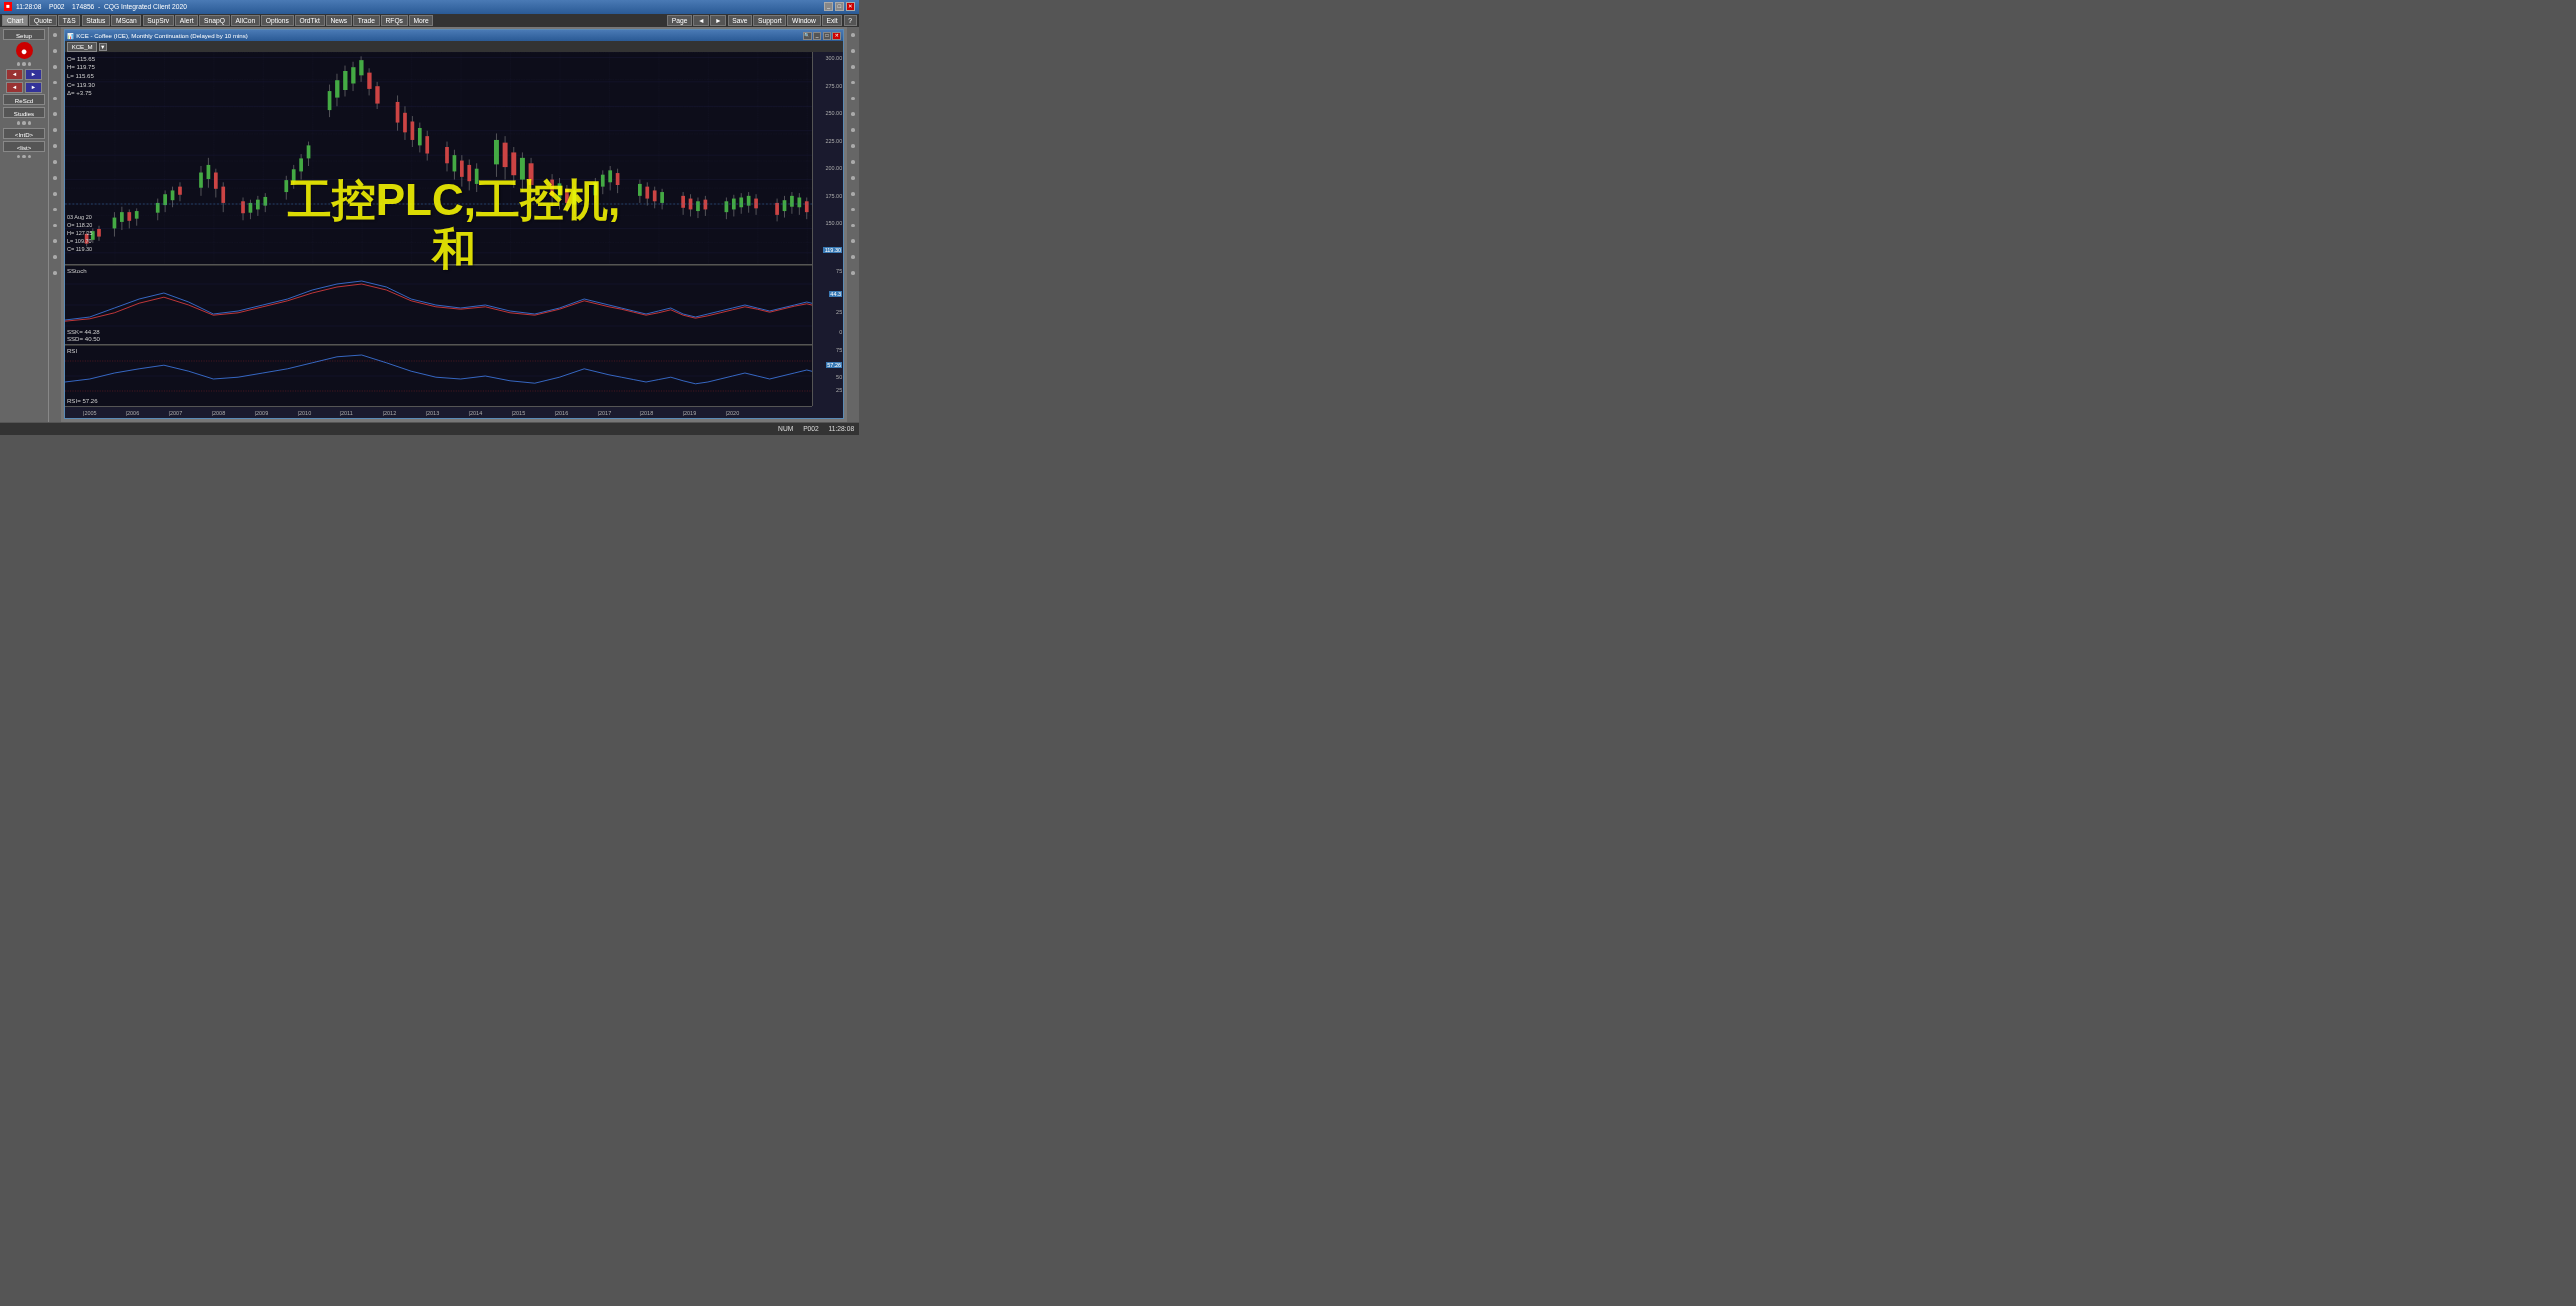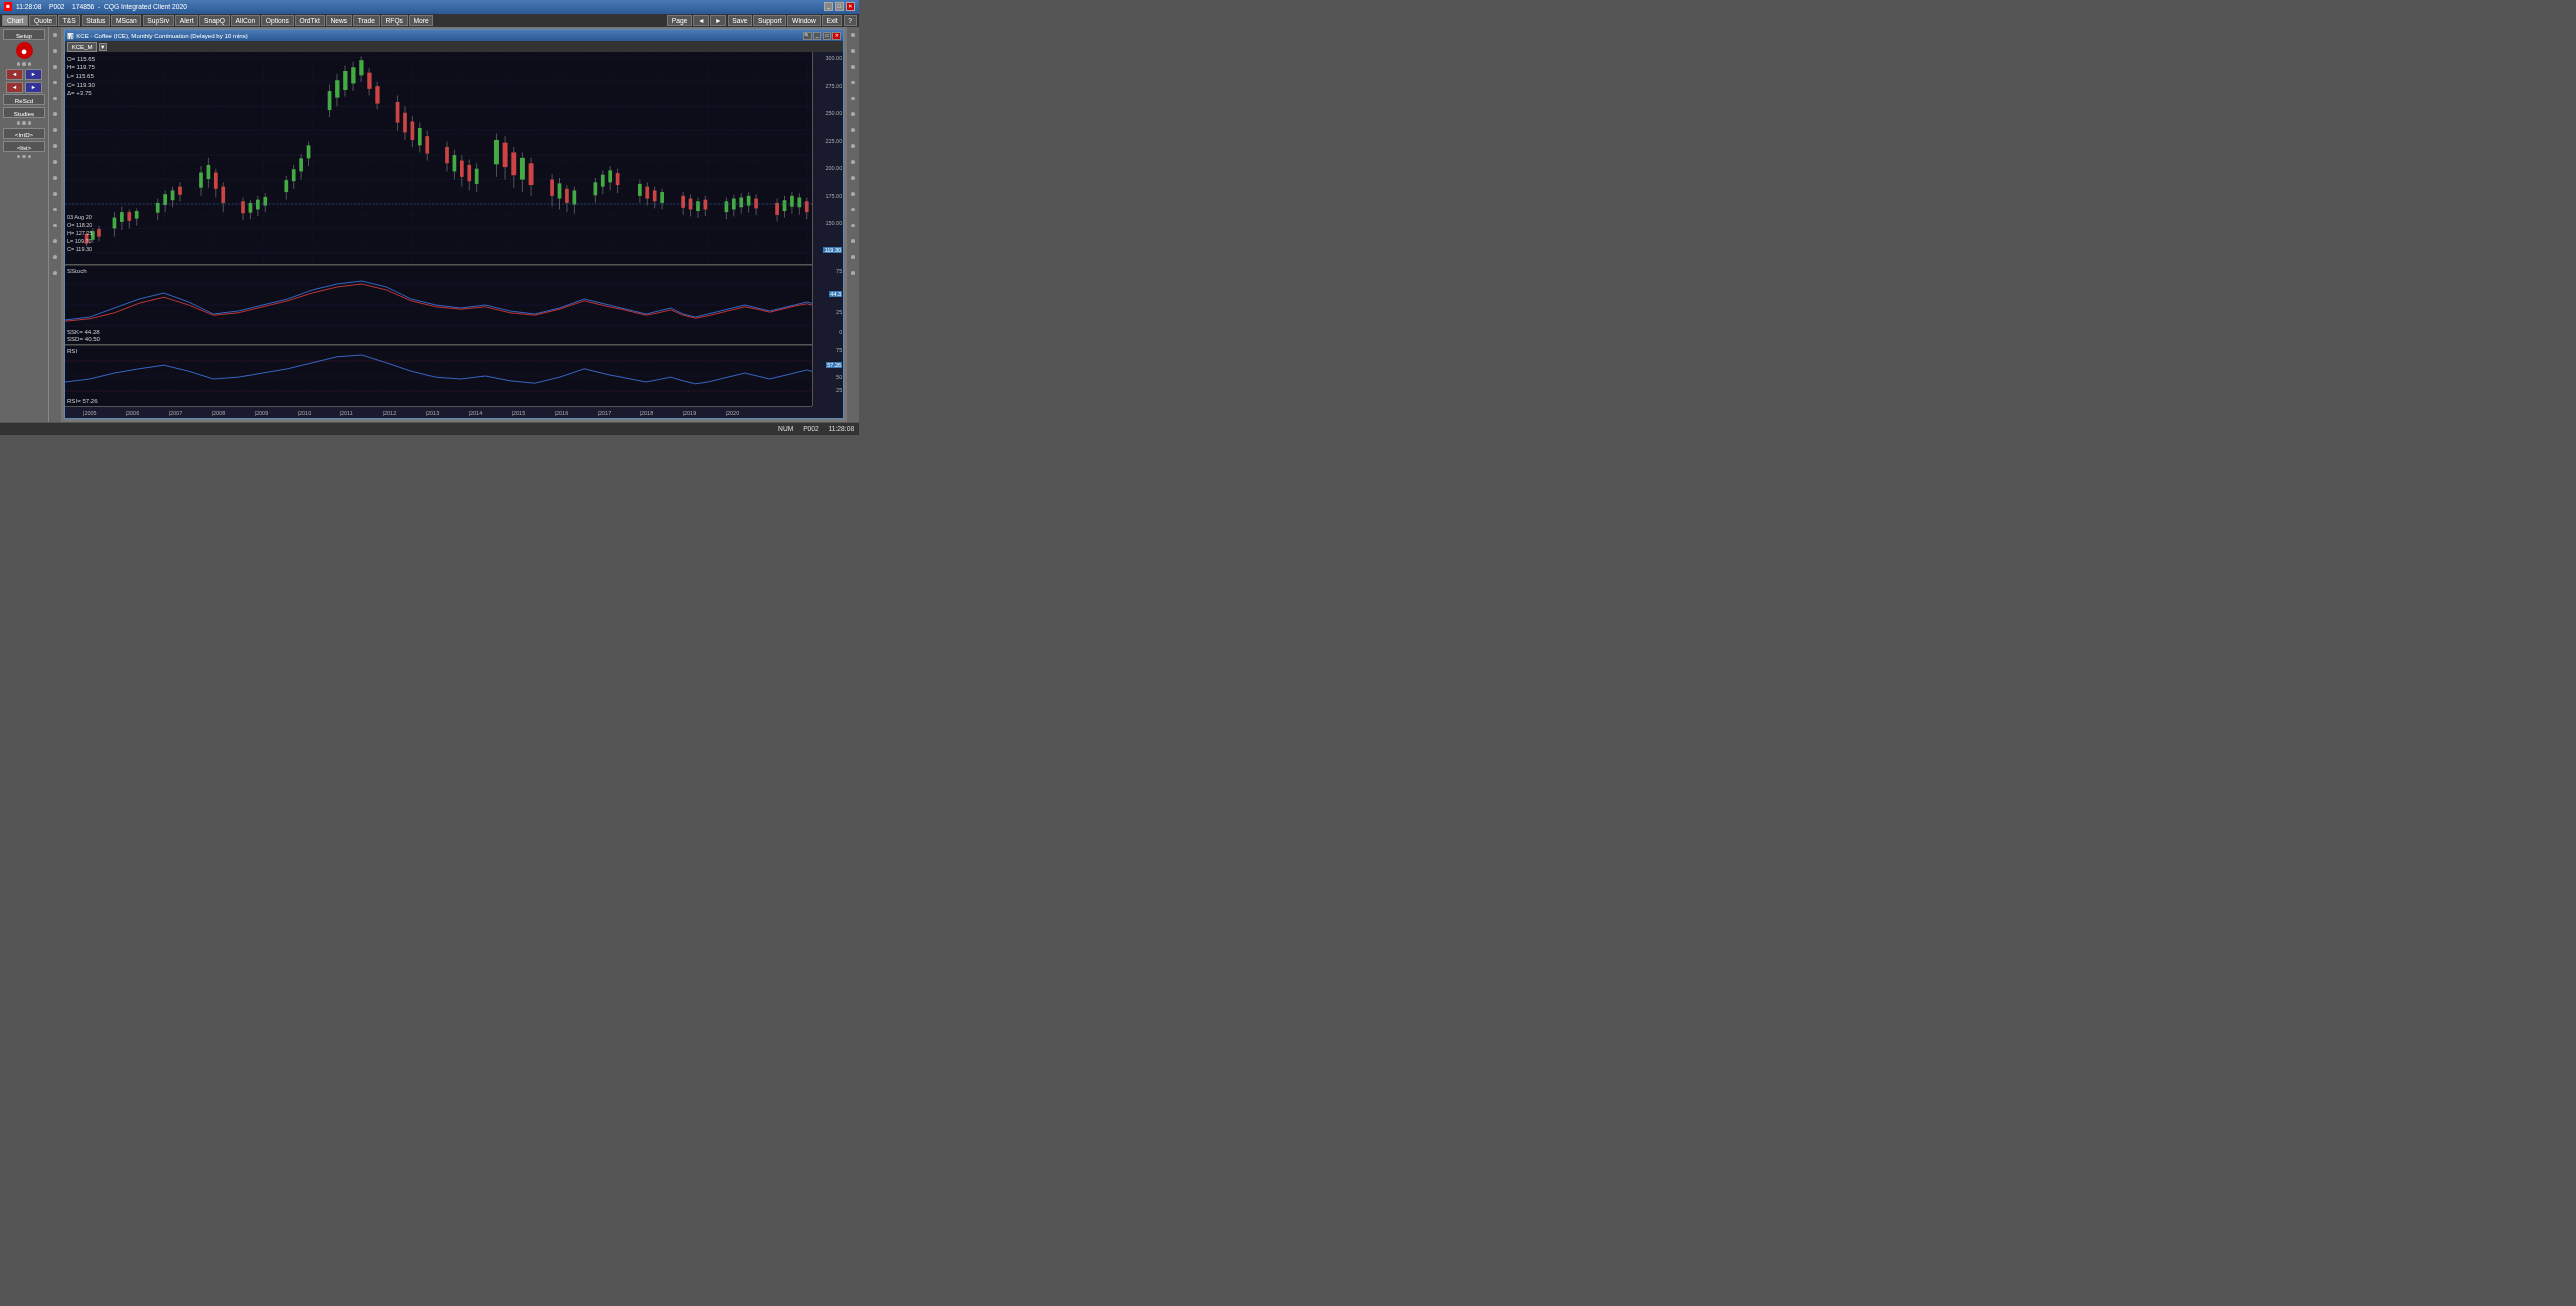--- a/index.html
+++ b/index.html
@@ -779,20 +779,24 @@
             <line x1="1212" y1="265" x2="1212" y2="304" stroke="#888" stroke-width="1"></line>
             <rect x="1209" y="272" width="6" height="19" fill="#4a4"></rect>
             <line x1="1224" y1="263" x2="1224" y2="302" stroke="#888" stroke-width="1"></line>
             <rect x="1221" y="270" width="6" height="18" fill="#4a4"></rect>
 
             <line x1="0" y1="280" x2="1260" y2="280" stroke="#3a7ab5" stroke-width="0.8" stroke-dasharray="3,3"></line>
           </g>
         </svg>
       </div>
 
+      <div id="watermark">
+        <div>工控PLC,工控机,</div>
+        <div>和</div>
+      </div>
 
       <div id="price-axis">
         <span class="price-label" style="top:3.1px;">300.00</span>
         <span class="price-label" style="top:31px;">275.00</span>
         <span class="price-label" style="top:58px;">250.00</span>
         <span class="price-label" style="top:86px;">225.00</span>
         <span class="price-label" style="top:113px;">200.00</span>
         <span class="price-label" style="top:141px;">175.00</span>
         <span class="price-label" style="top:168px;">150.00</span>
         <span class="price-label current" style="top:195px;">119.30</span>

